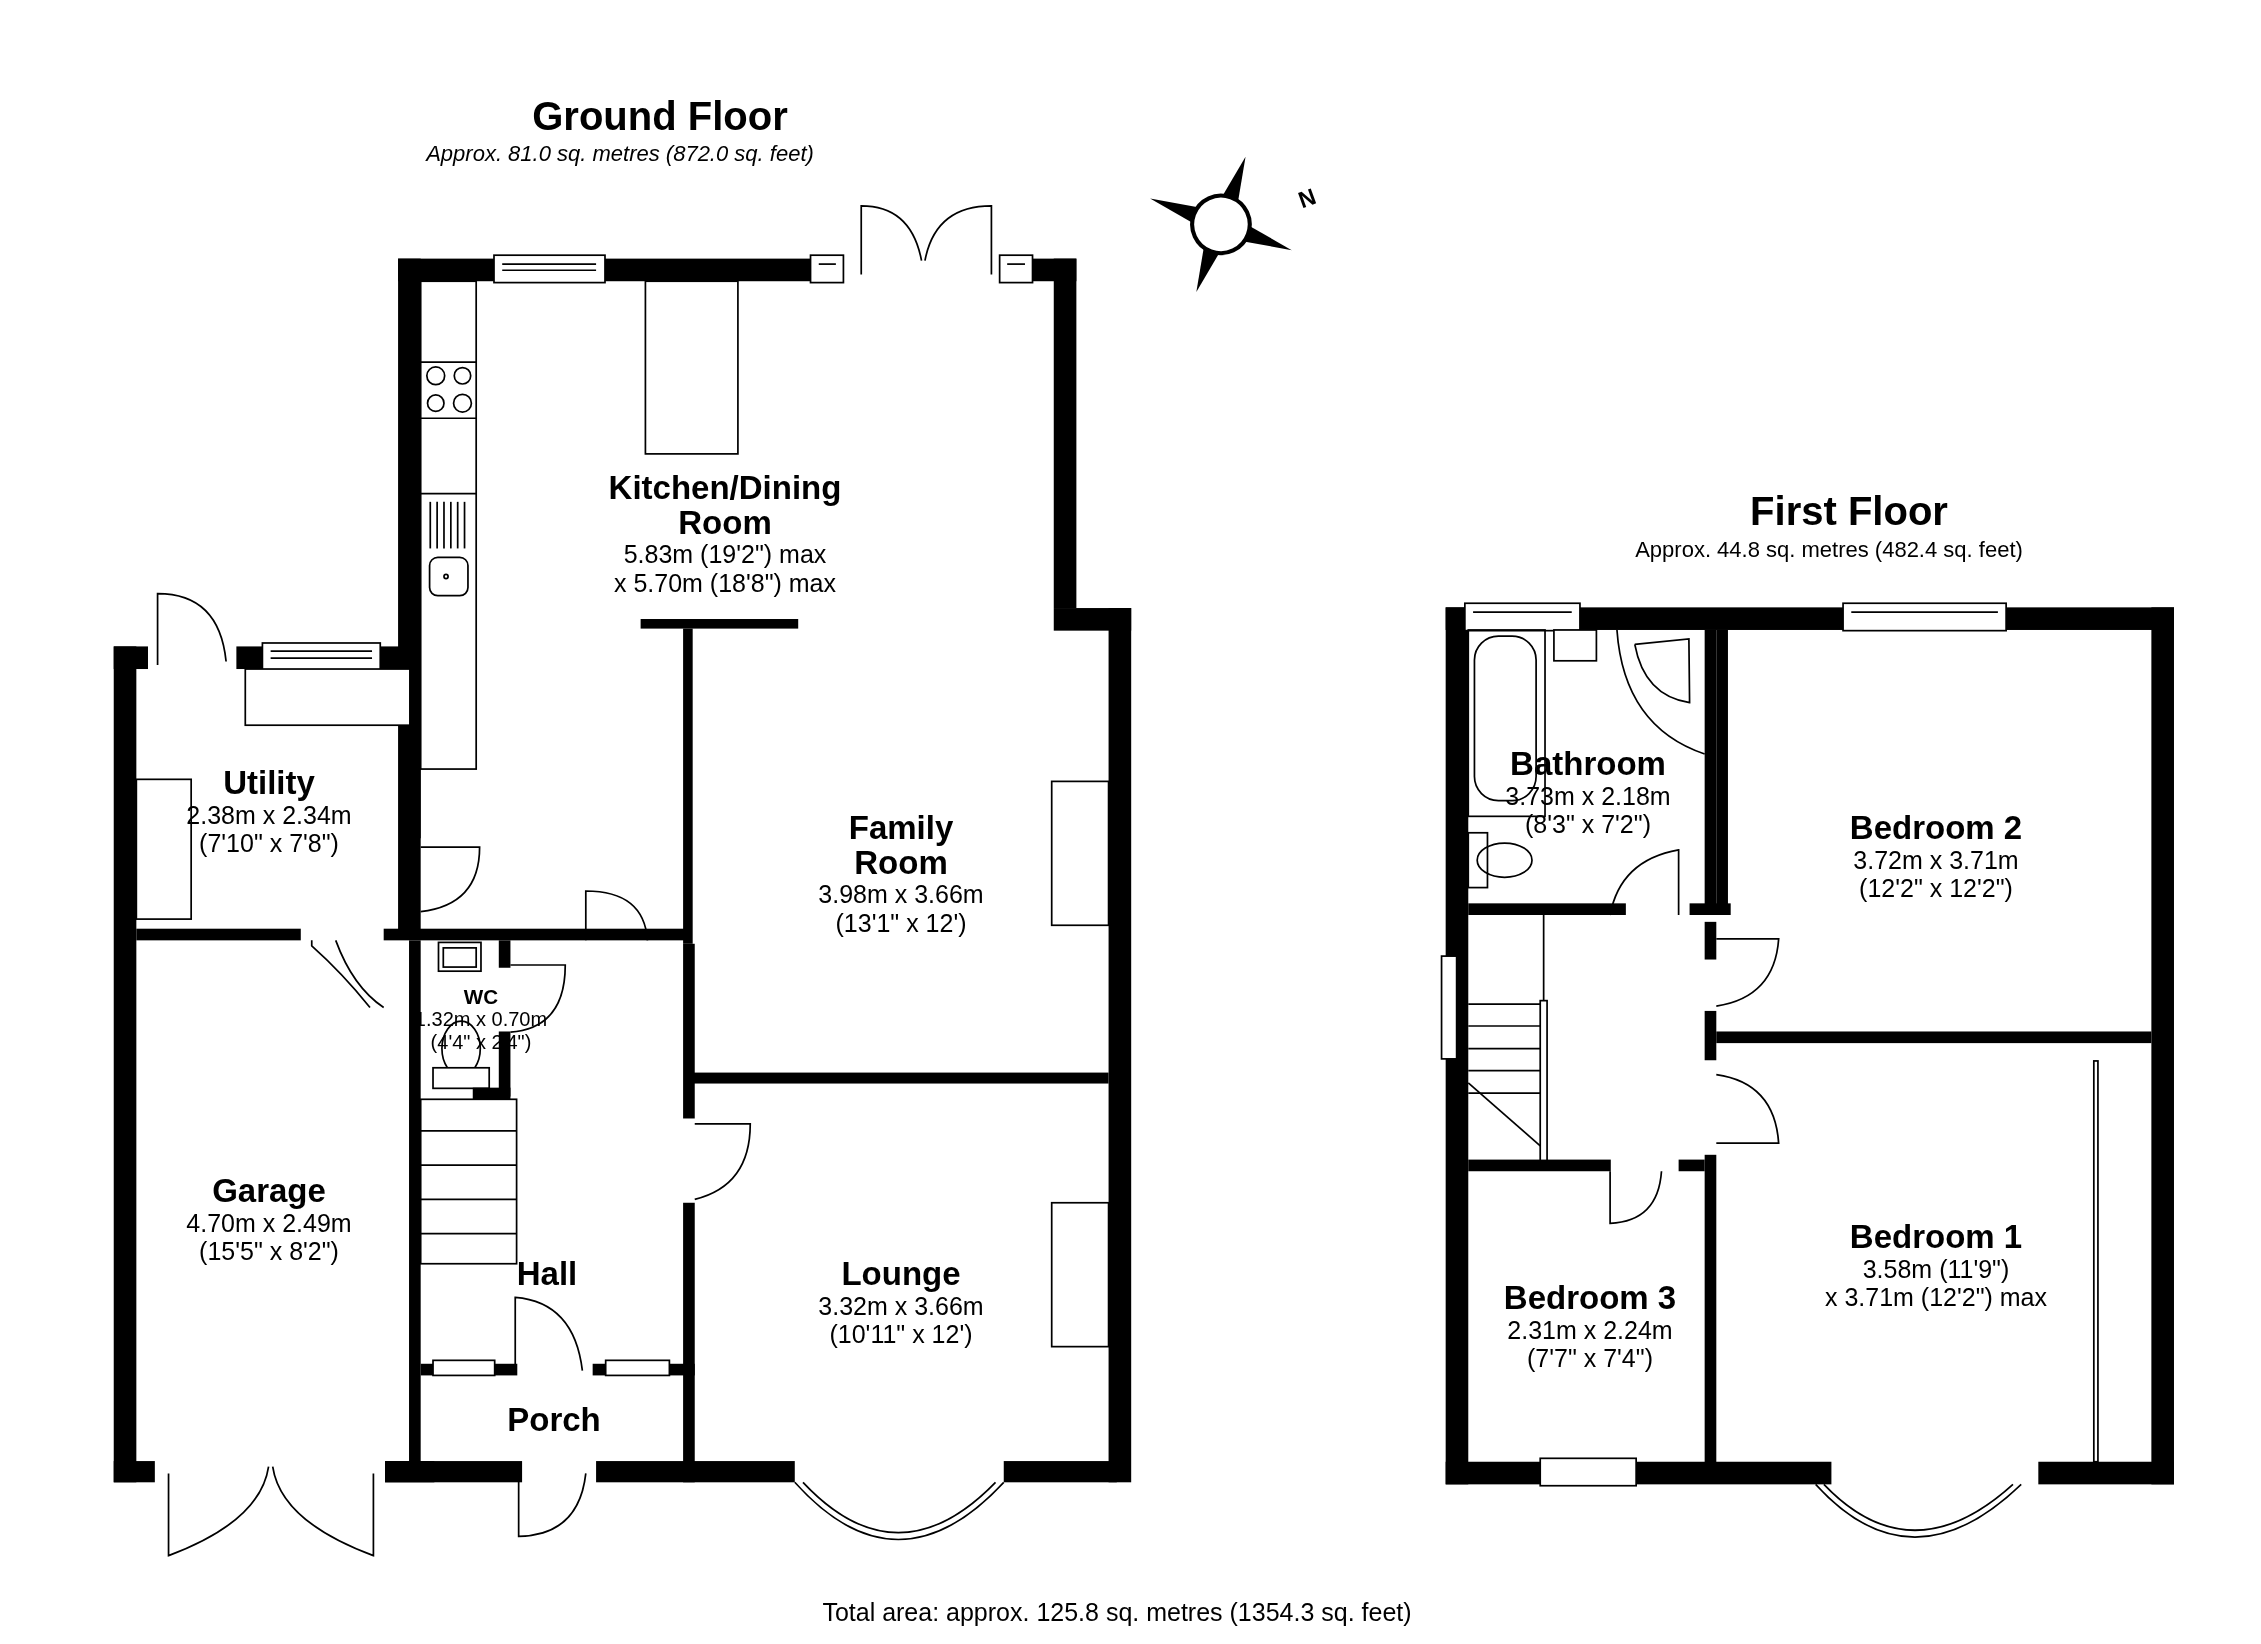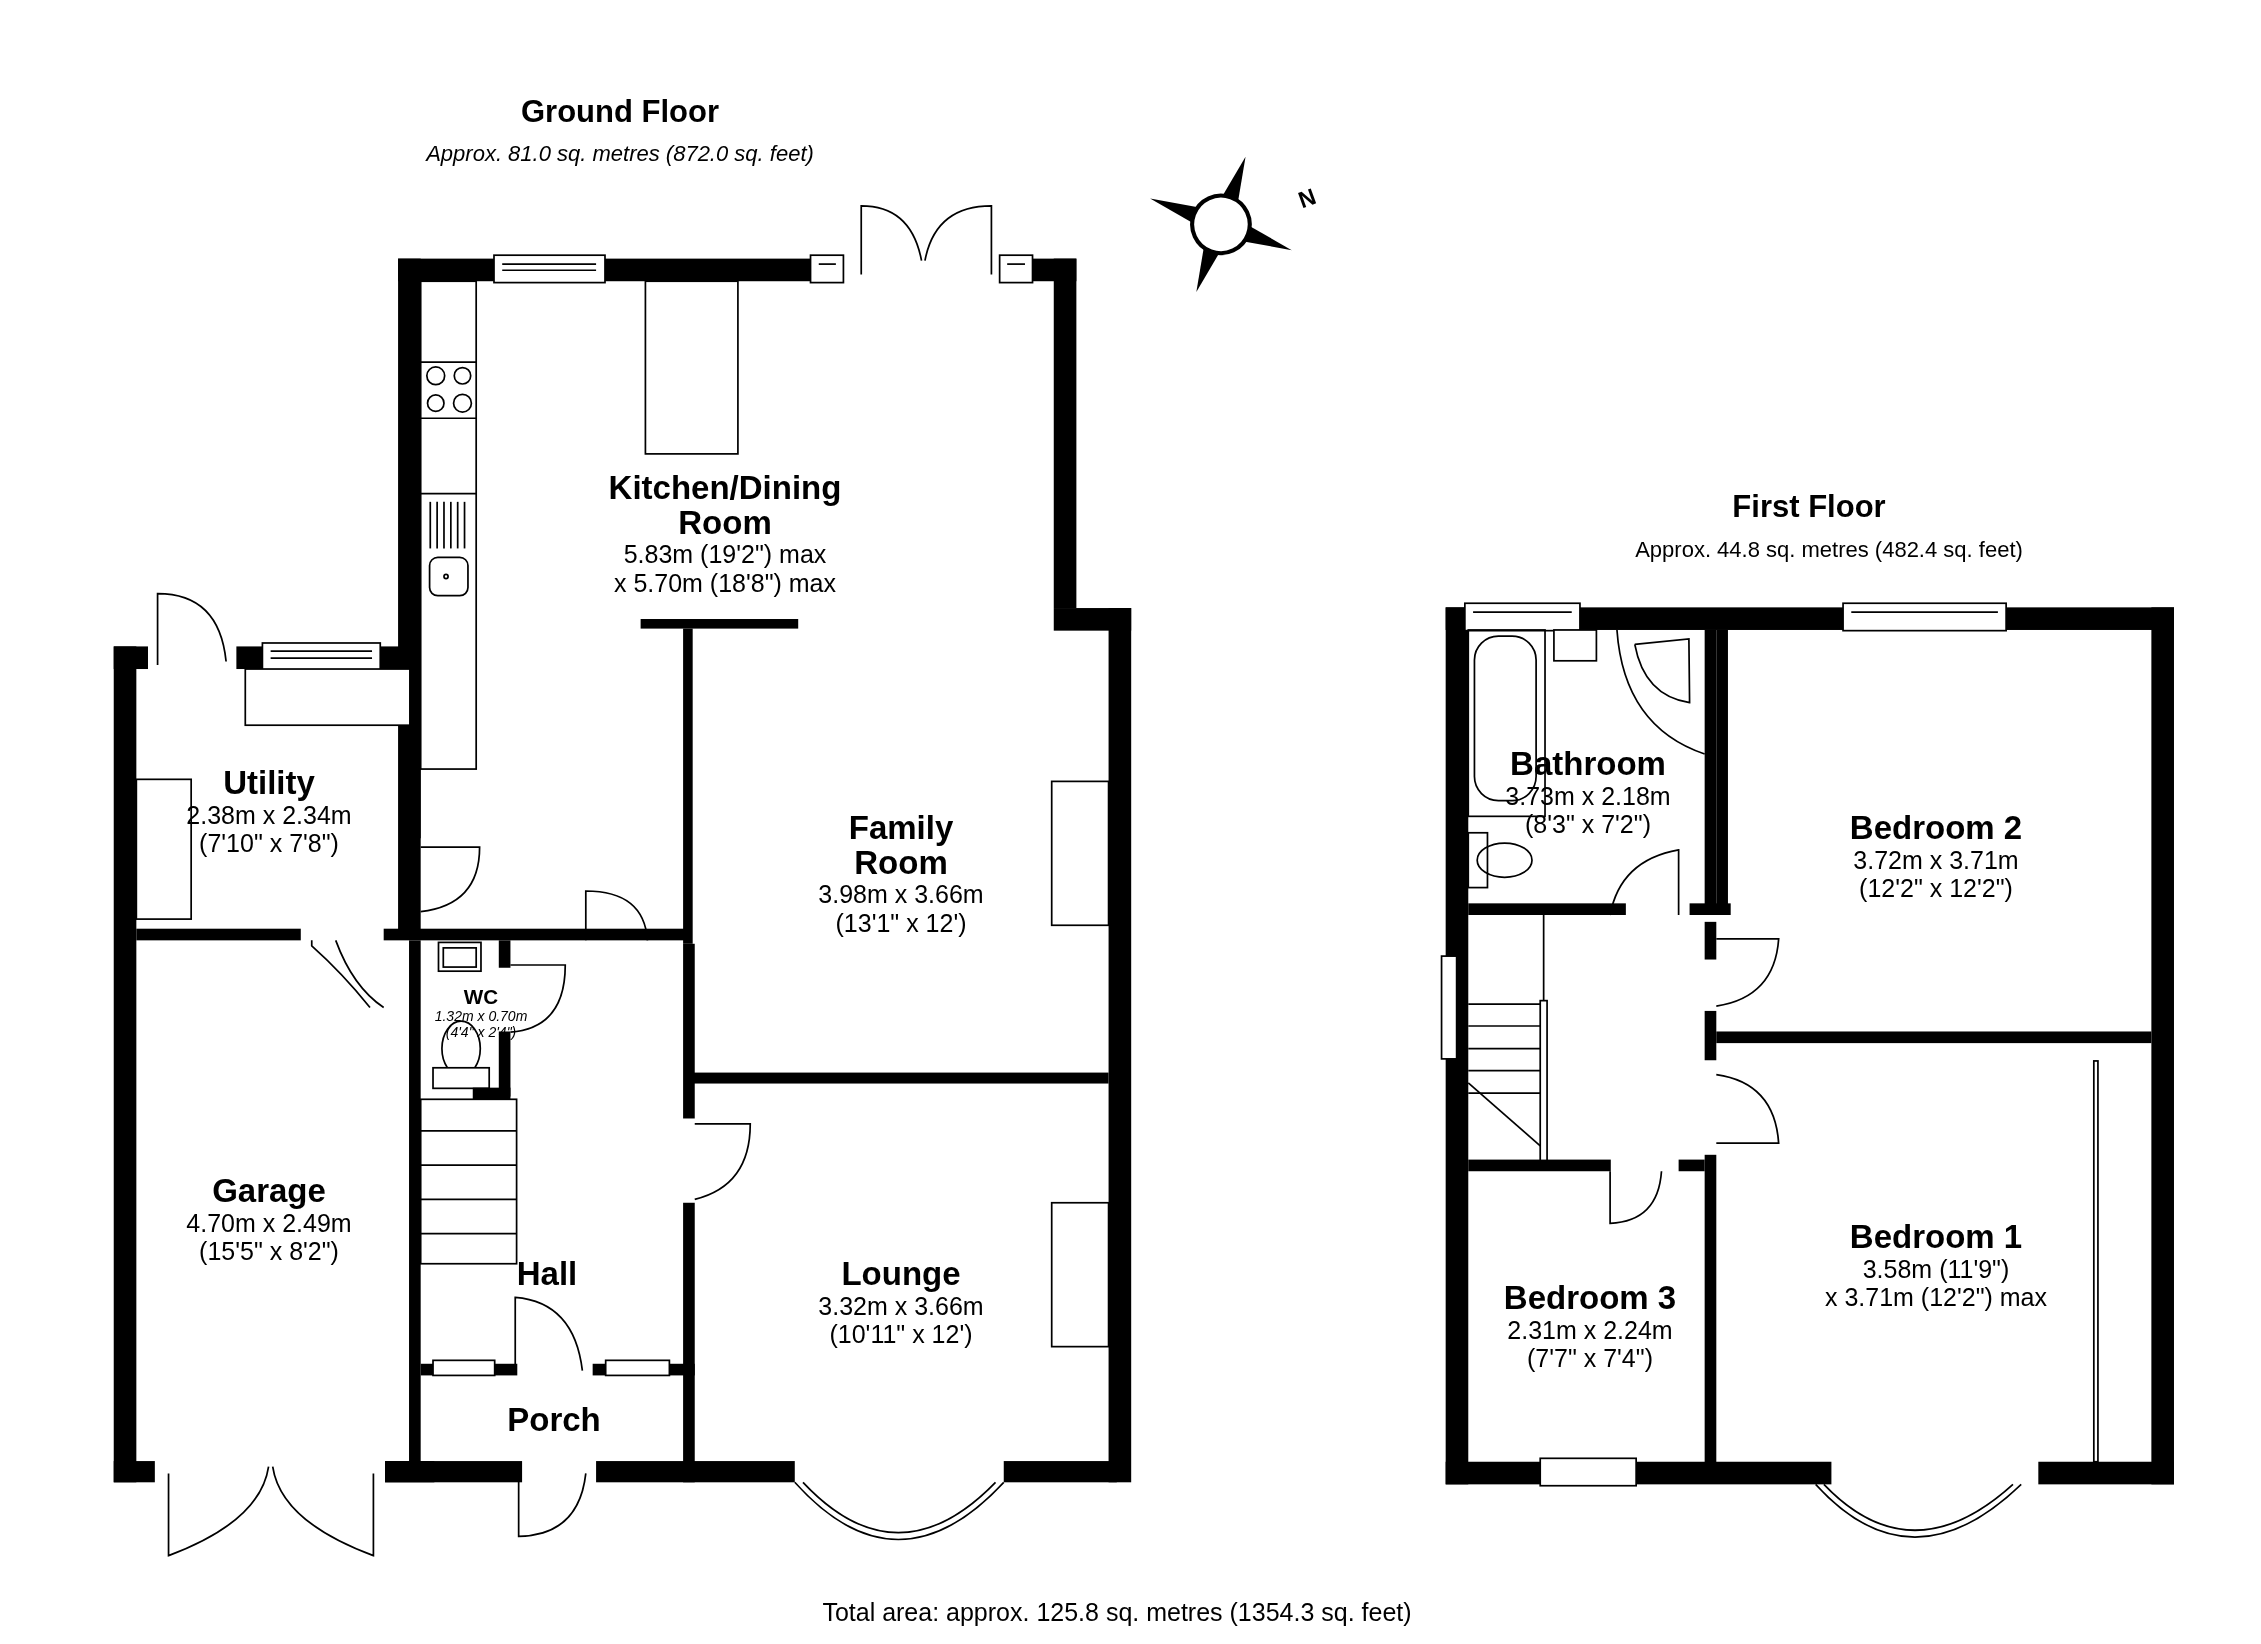--- a/index.html
+++ b/index.html
@@ -3,26 +3,26 @@
 <meta charset="utf-8">
 <style>
   html, body { margin: 0; padding: 0; background: #ffffff; }
   body { width: 2261px; height: 1645px; position: relative; overflow: hidden; font-family: "Liberation Sans", sans-serif; color: #000; }
   svg { position: absolute; left: 0; top: 0; }
   .wall { fill: #000; }
   .thin { fill: none; stroke: #000; stroke-width: 2.5; }
   .fix { fill: #fff; stroke: #000; stroke-width: 2.5; }
   .win { fill: #fff; stroke: #000; stroke-width: 2.5; }
   .txt { position: absolute; text-align: center; transform: translateX(-50%); white-space: nowrap; line-height: 1.0; }
-  .floor-title { font-weight: bold; font-size: 31px; }
+  .floor-title { font-weight: bold; font-size: 40px; margin-left: 40px; }
   .floor-sub { font-size: 22px; }
   .room-name { font-weight: bold; font-size: 33px; line-height: 1.05; }
   .room-dim { font-size: 25px; line-height: 1.15; }
   .wc-name { font-weight: bold; font-size: 20.6px; }
-  .wc-dim { font-size: 14px; line-height: 1.15; font-style: italic; }
+  .wc-dim { font-size: 20px; line-height: 1.15; }
   .total { font-size: 25px; }
   .compass-n { position: absolute; font-weight: bold; font-size: 23px; transform: rotate(-20deg); }
 </style>
 </head>
 <body>
 
 <svg width="2261" height="1645" viewBox="0 0 3300 2400" xmlns="http://www.w3.org/2000/svg">
 
   <g>
 

